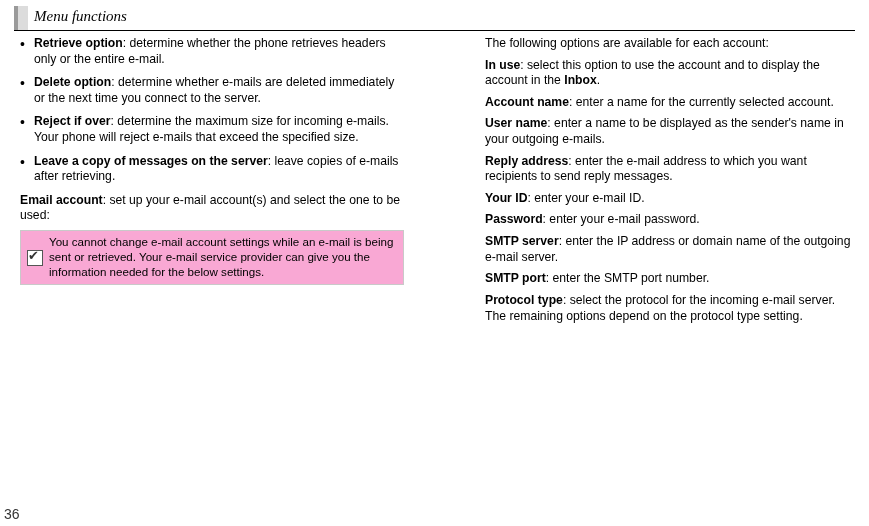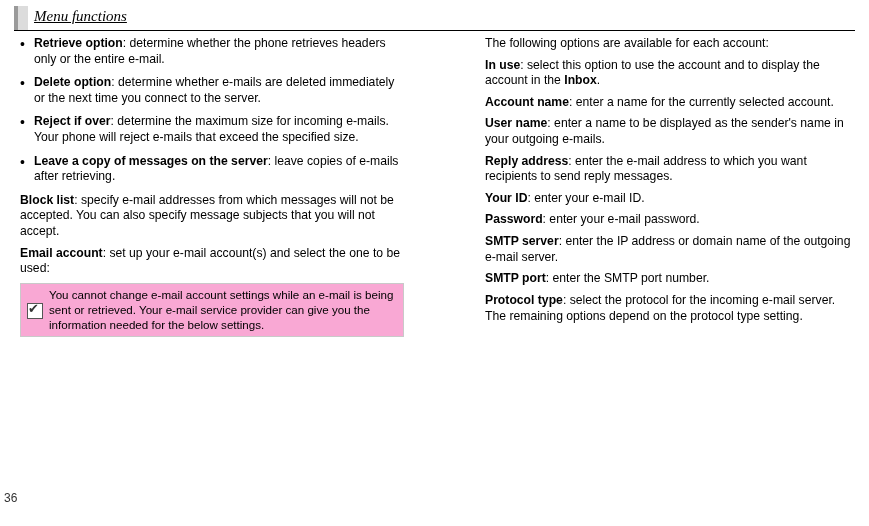--- a/index.html
+++ b/index.html
@@ -9,21 +9,20 @@
     background: #fff;
     width: 869px;
     height: 526px;
     overflow: hidden;
     color: #000;
   }
   .page {
     position: relative;
     width: 869px;
     height: 526px;
-    text-decoration: underline;
   }
   .header {
     display: flex;
     align-items: flex-start;
     padding: 6px 0 2px 14px;
   }
   .header-bar {
     width: 10px;
     height: 24px;
     background: #dcdcdc;
@@ -102,23 +101,23 @@
   .note-icon::after {
     content: "✔";
     position: absolute;
     top: -3px;
     left: 0px;
     font-size: 13px;
     color: #333;
   }
   .page-number {
     position: absolute;
-    bottom: 21px;
+    bottom: 4px;
     left: 4px;
-    font-size: 12px;
+    font-size: 14px;
     color: #333;
   }
   .account-opt { margin-bottom: 6px; padding-left: 14px; }
 </style>
 </head>
 <body>
 
 <div class="page">
 
   <div class="header">
@@ -130,23 +129,20 @@
   <div class="columns">
 
     <div class="col col-left">
       <ul class="bullets">
         <li><span class="bold">Retrieve option</span><span>: determine whether the phone retrieves headers only or the entire e-mail.</span></li>
         <li><span class="bold">Delete option</span><span>: determine whether e-mails are deleted immediately or the next time you connect to the server.</span></li>
         <li><span class="bold">Reject if over</span><span>: determine the maximum size for incoming e-mails. Your phone will reject e-mails that exceed the specified size.</span></li>
         <li><span class="bold">Leave a copy of messages on the server</span><span>: leave copies of e-mails after retrieving.</span></li>
       </ul>
 
-      <div class="entry">
-        <span class="bold">Block list</span><span>: specify e-mail addresses from which messages will not be accepted. You can also specify message subjects that you will not accept.</span>
-      </div>
 
       <div class="entry">
         <span class="bold">Email account</span><span>: set up your e-mail account(s) and select the one to be used:</span>
       </div>
 
       <div class="note-box">
         <div class="note-icon"></div>
         <div>You cannot change e-mail account settings while an e-mail is being sent or retrieved. Your e-mail service provider can give you the information needed for the below settings.</div>
       </div>
 

